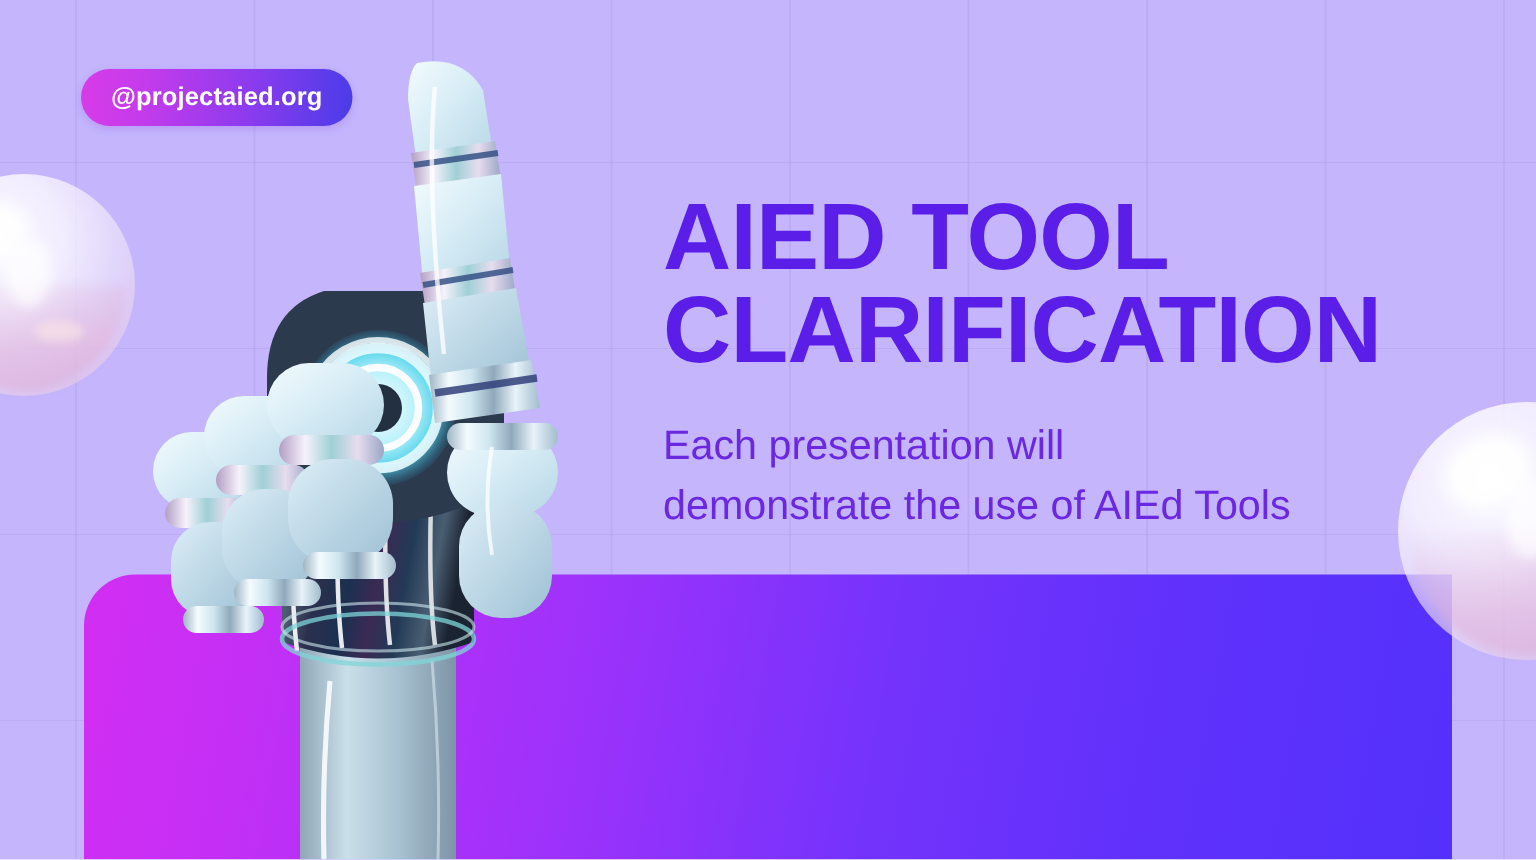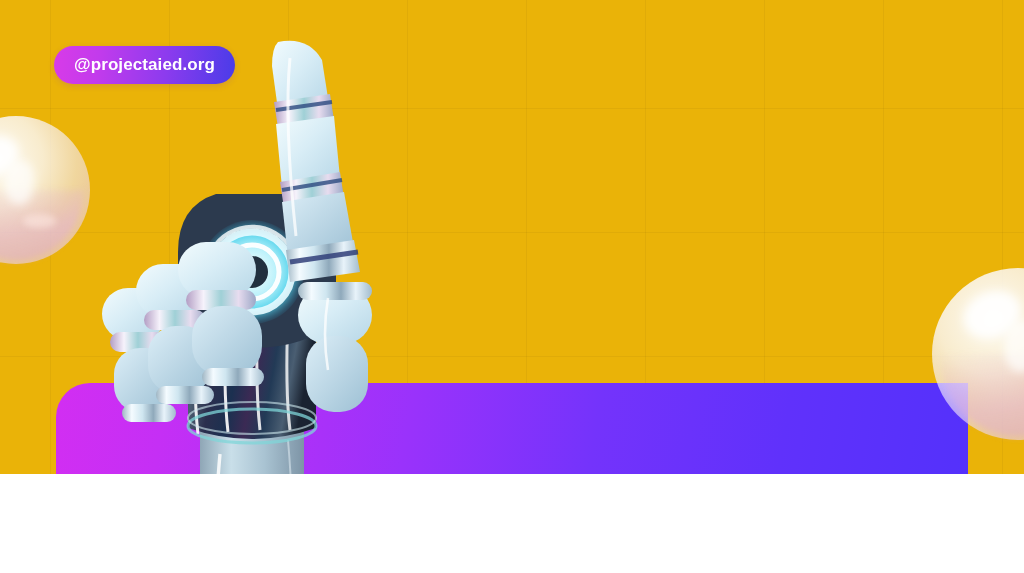--- a/index.html
+++ b/index.html
@@ -7,23 +7,23 @@
     padding: 0;
     background: #ffffff;
   }
   body {
     font-family: "Liberation Sans", sans-serif;
   }
 
   #slide {
     position: relative;
     width: 1024px;
-    height: 474px;
+    height: 573px;
     overflow: hidden;
-    background: #eab308;
+    background: #c4b5fd;
   }
 
   
   .grid-layer {
     position: absolute;
     inset: 0;
     background-image:
       linear-gradient(to right, rgba(0,0,0,0.045) 1px, transparent 1px),
       linear-gradient(to bottom, rgba(0,0,0,0.045) 1px, transparent 1px);
     background-size: 119px 124px;
@@ -328,20 +328,26 @@
 
         <path d="M198 22 C194 62 196 124 204 200" stroke="#ffffff" stroke-width="3" fill="none" opacity="0.75"></path>
       </g>
     </svg>
   </div>
 
   <div class="handle-badge">
     <span class="label">@projectaied.org</span>
   </div>
 
+  <div class="text-block">
+    <h1 class="slide-title">AIED TOOL
+CLARIFICATION</h1>
+    <p class="slide-subtitle">Each presentation will
+demonstrate the use of AIEd Tools</p>
+  </div>
 
   <div class="bubble" id="bubble-right">
     <div class="shell"></div>
     <div class="lower-tint"></div>
     <div class="rim"></div>
     <div class="hl-a"></div>
     <div class="hl-b"></div>
 
   </div>
 

